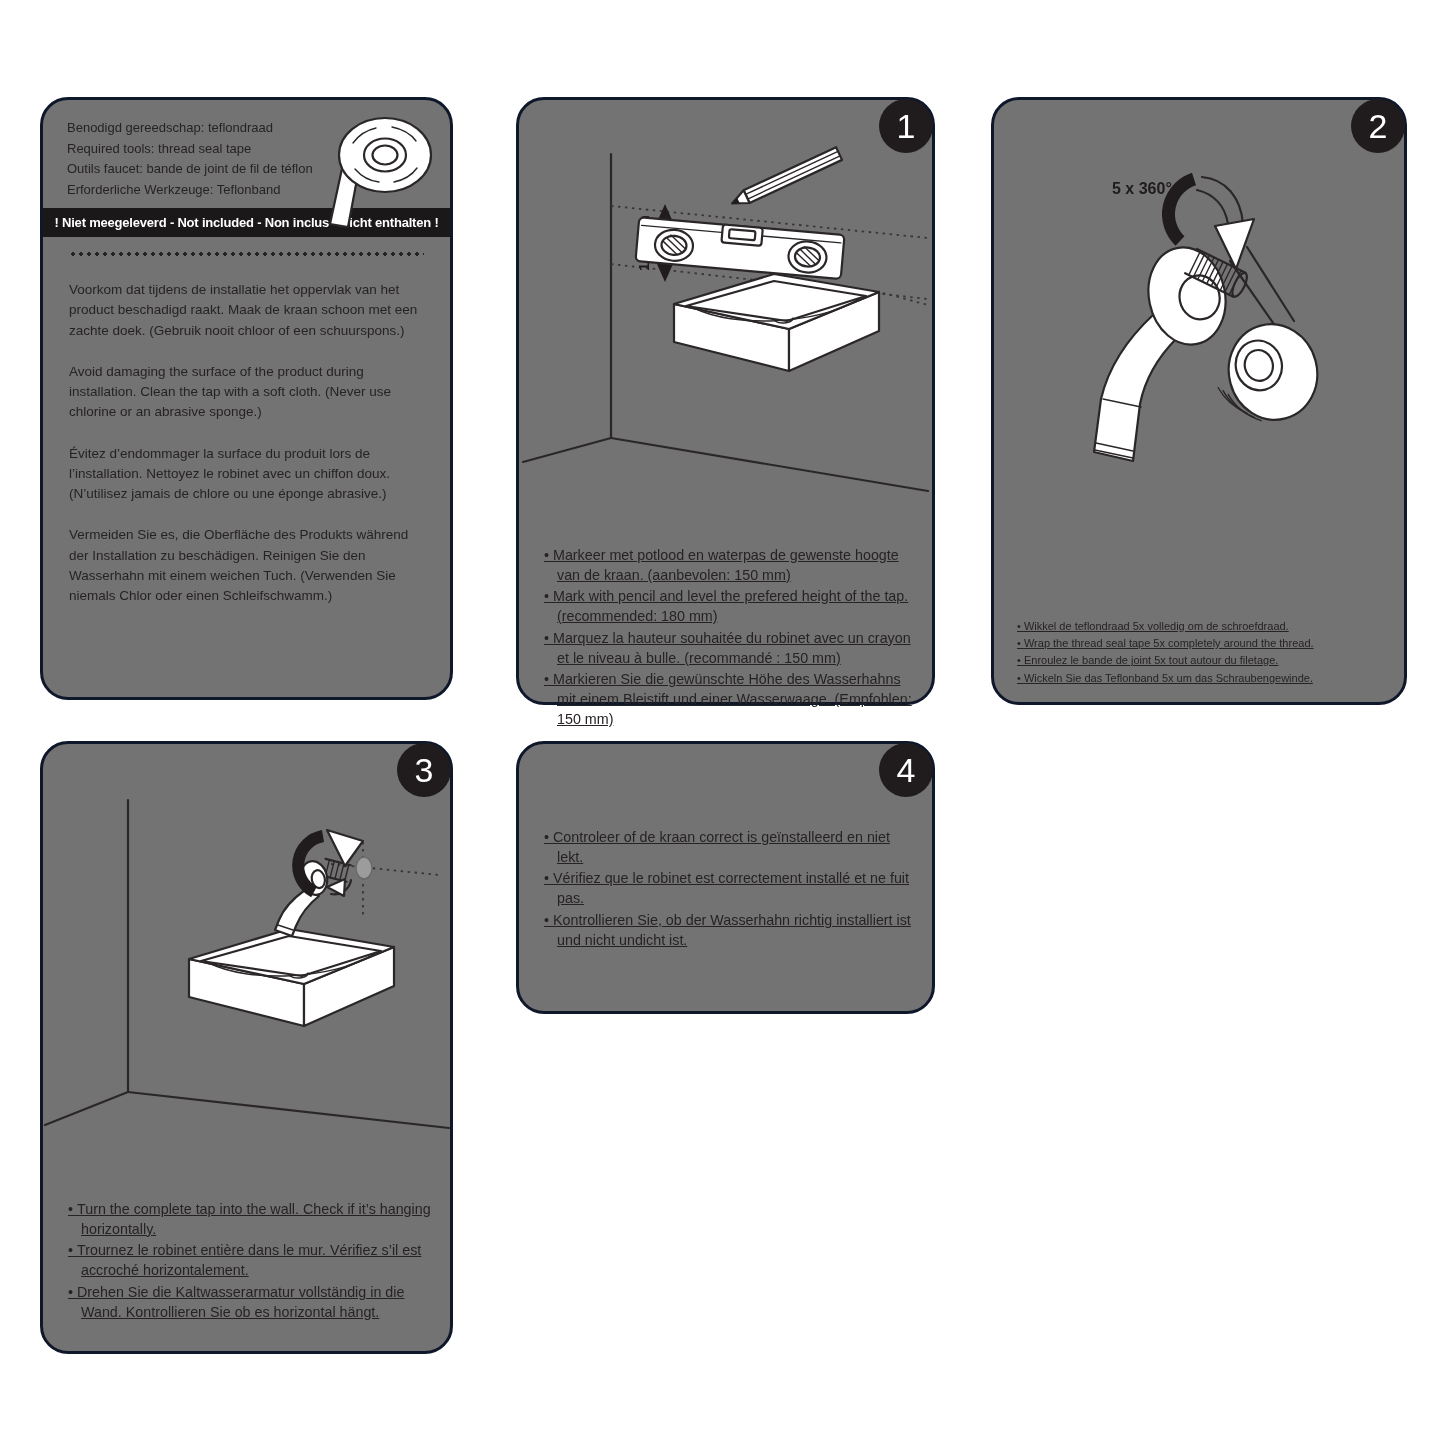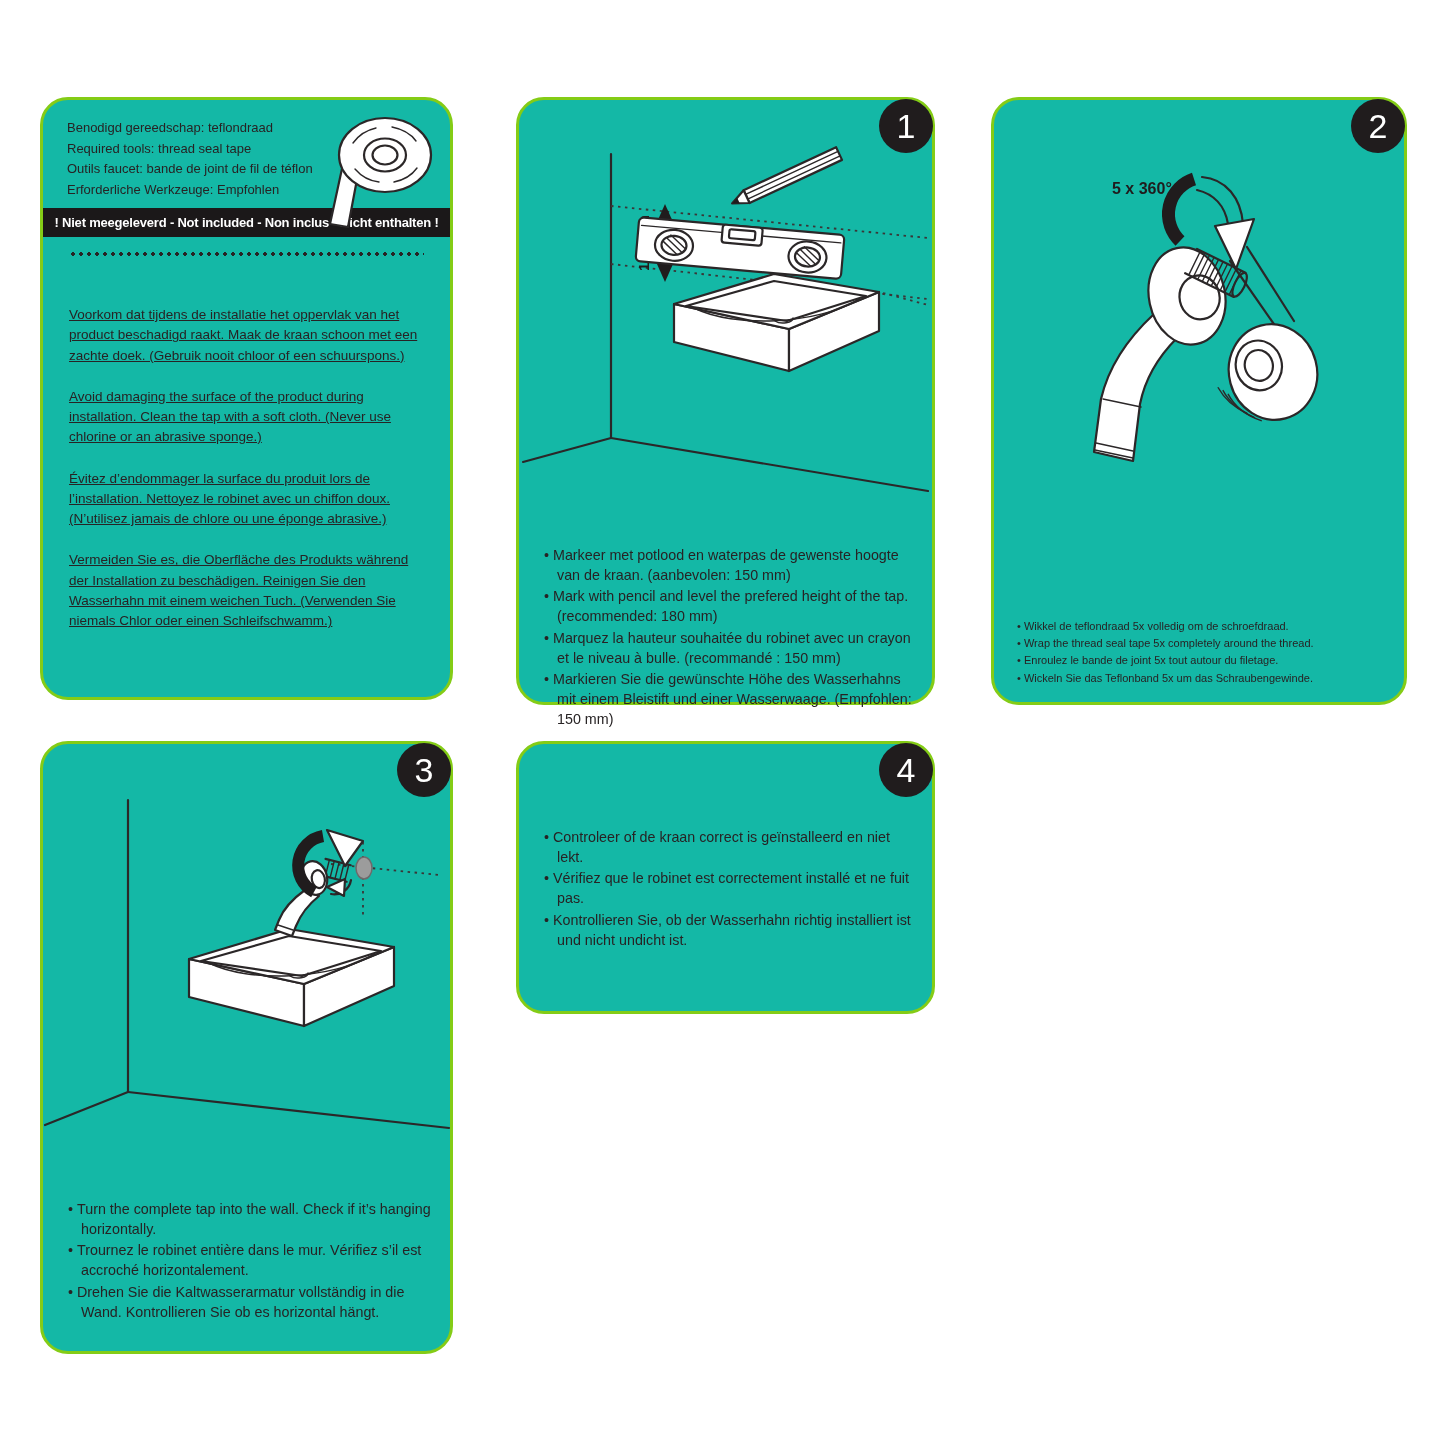--- a/index.html
+++ b/index.html
@@ -1,66 +1,66 @@
 <!DOCTYPE html>
 <html><head>
 <meta charset="utf-8">
 <style>
   html,body{margin:0;padding:0;background:#fff;}
   body{width:1445px;height:1445px;font-family:"Liberation Sans",sans-serif;color:#272324;}
   .sheet{position:relative;width:1445px;height:1445px;background:#fff;overflow:hidden;}
-  .panel{position:absolute;background:#14b8a6;border:3px solid #84cc16;border-radius:28px;box-sizing:border-box;}
+  .panel{position:absolute;background:#737373;border:3px solid #0f172a;border-radius:28px;box-sizing:border-box;}
   .panel-tools{left:40px;top:97px;width:413px;height:603px;padding:18px 24px;}
   .panel-step1{left:516px;top:97px;width:419px;height:608px;}
   .panel-step2{left:991px;top:97px;width:416px;height:608px;}
   .panel-step3{left:40px;top:741px;width:413px;height:613px;}
   .panel-step4{left:516px;top:741px;width:419px;height:273px;}
   .badge{position:absolute;top:-1px;right:-1px;width:54px;height:54px;border-radius:50%;
          background:#201c1d;color:#fff;display:flex;align-items:center;justify-content:center;
          font-size:34px;line-height:1;z-index:5;}
   
   .tools-head{position:relative;height:90px;}
   .tool-lines{font-size:13px;line-height:20.5px;white-space:nowrap;}
   .tape-icon{position:absolute;top:-6px;right:-16px;width:120px;height:122px;z-index:3;}
   .banner{margin:0 -24px;background:#1b1819;color:#fff;font-weight:bold;font-size:13px;
           text-align:center;padding:7px 2px;white-space:nowrap;letter-spacing:-0.2px;position:relative;z-index:1;}
   .dotted-sep{margin:15px 2px 0 2px;height:4px;
       background-image:radial-gradient(circle,#272324 1.6px,transparent 1.9px);
       background-size:8px 4px;background-repeat:repeat-x;background-position:0 50%;}
-  .tools-paras{margin-top:49px;text-decoration:underline;}
+  .tools-paras{margin-top:24px;}
   .tools-paras p{margin:0 0 21px 2px;font-size:13.5px;line-height:1.5;}
   
   .illus{position:absolute;left:0;top:0;}
   .ln{stroke:#2b2728;stroke-width:2.2;fill:none;stroke-linecap:round;stroke-linejoin:round;}
   .lnf{stroke:#2b2728;stroke-width:2.2;fill:#fff;stroke-linecap:round;stroke-linejoin:round;}
   .thin{stroke:#2b2728;stroke-width:1.4;fill:none;stroke-linecap:round;}
   .dash{stroke:#3a3637;stroke-width:1.8;fill:none;stroke-dasharray:2.5 4.5;}
   .inkfill{fill:#201c1d;stroke:none;}
   .svgtext{font-family:"Liberation Sans",sans-serif;font-weight:bold;fill:#201c1d;}
   
-  .bullets{position:absolute;list-style:none;margin:0;padding:0;font-size:14.3px;line-height:1.38;}
+  .bullets{position:absolute;list-style:none;margin:0;padding:0;font-size:14.3px;line-height:1.38;text-decoration:underline;}
   .bullets li{padding-left:13px;text-indent:-13px;margin-bottom:2px;}
   .bullets li::before{content:"\2022\00a0";}
   .panel-step1 .bullets{left:25px;right:12px;top:446px;}
   .panel-step2 .bullets{left:23px;right:8px;top:519px;font-size:11px;}
   .panel-step3 .bullets{left:25px;right:12px;top:456px;}
   .panel-step4 .bullets{left:25px;right:12px;top:84px;}
 </style>
 </head>
 <body>
 
 <div class="sheet">
 
   <section class="panel panel-tools">
     <div class="tools-head">
       <div class="tool-lines">
         <div>Benodigd gereedschap: teflondraad</div>
         <div>Required tools: thread seal tape</div>
         <div>Outils faucet: bande de joint de fil de téflon</div>
-        <div>Erforderliche Werkzeuge: Empfohlen</div>
+        <div>Erforderliche Werkzeuge: Teflonband</div>
       </div>
       <svg class="tape-icon" viewBox="0 0 120 122">
         <path class="lnf" d="M21,52 L8,112 L26,115 L36,62 Z"></path>
         <ellipse class="lnf" cx="63" cy="43" rx="46" ry="37" stroke-width="3"></ellipse>
         <path class="thin" d="M31,31 C36,24 45,18 54,16"></path>
         <path class="thin" d="M70,15 C80,17 89,22 94,29"></path>
         <path class="thin" d="M33,57 C39,64 48,69 57,70"></path>
         <path class="thin" d="M72,70 C82,68 90,63 95,56"></path>
         <ellipse class="lnf" cx="63" cy="43" rx="21" ry="16.5" stroke-width="2.6"></ellipse>
         <ellipse class="lnf" cx="63" cy="43" rx="12.5" ry="9.5" stroke-width="2.6"></ellipse>

